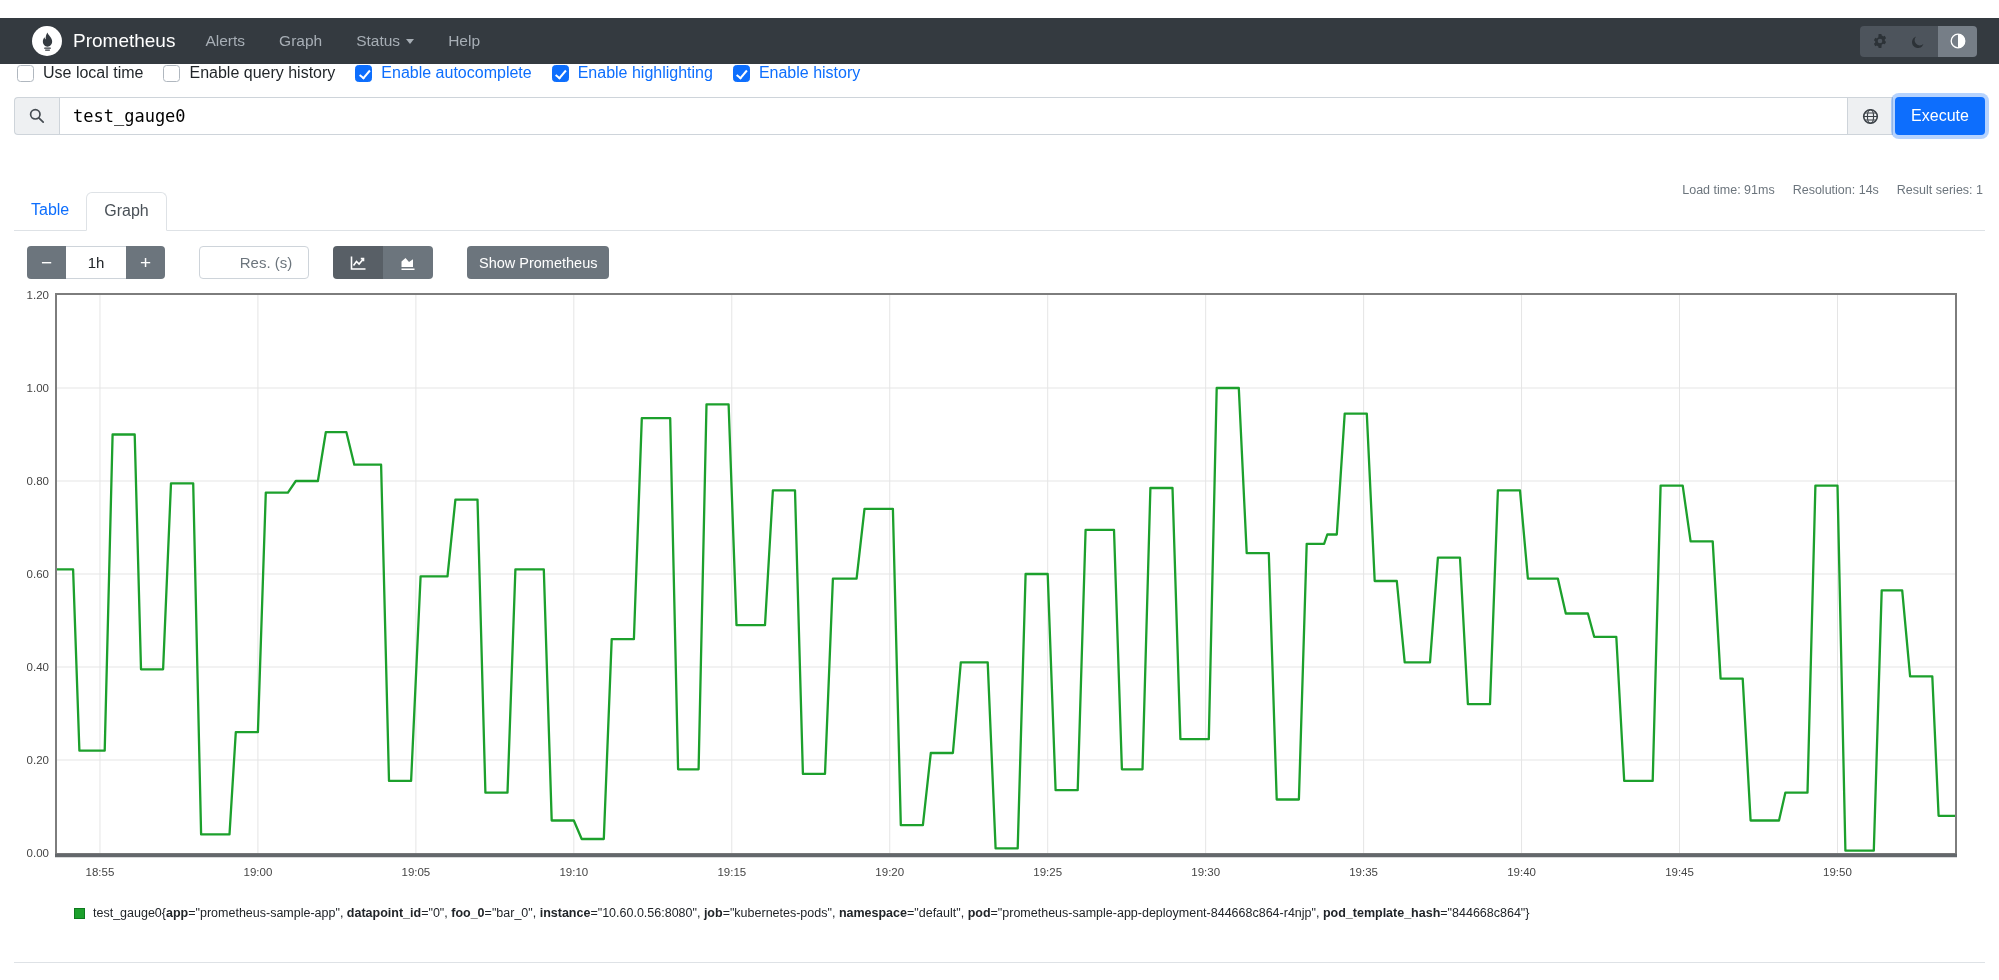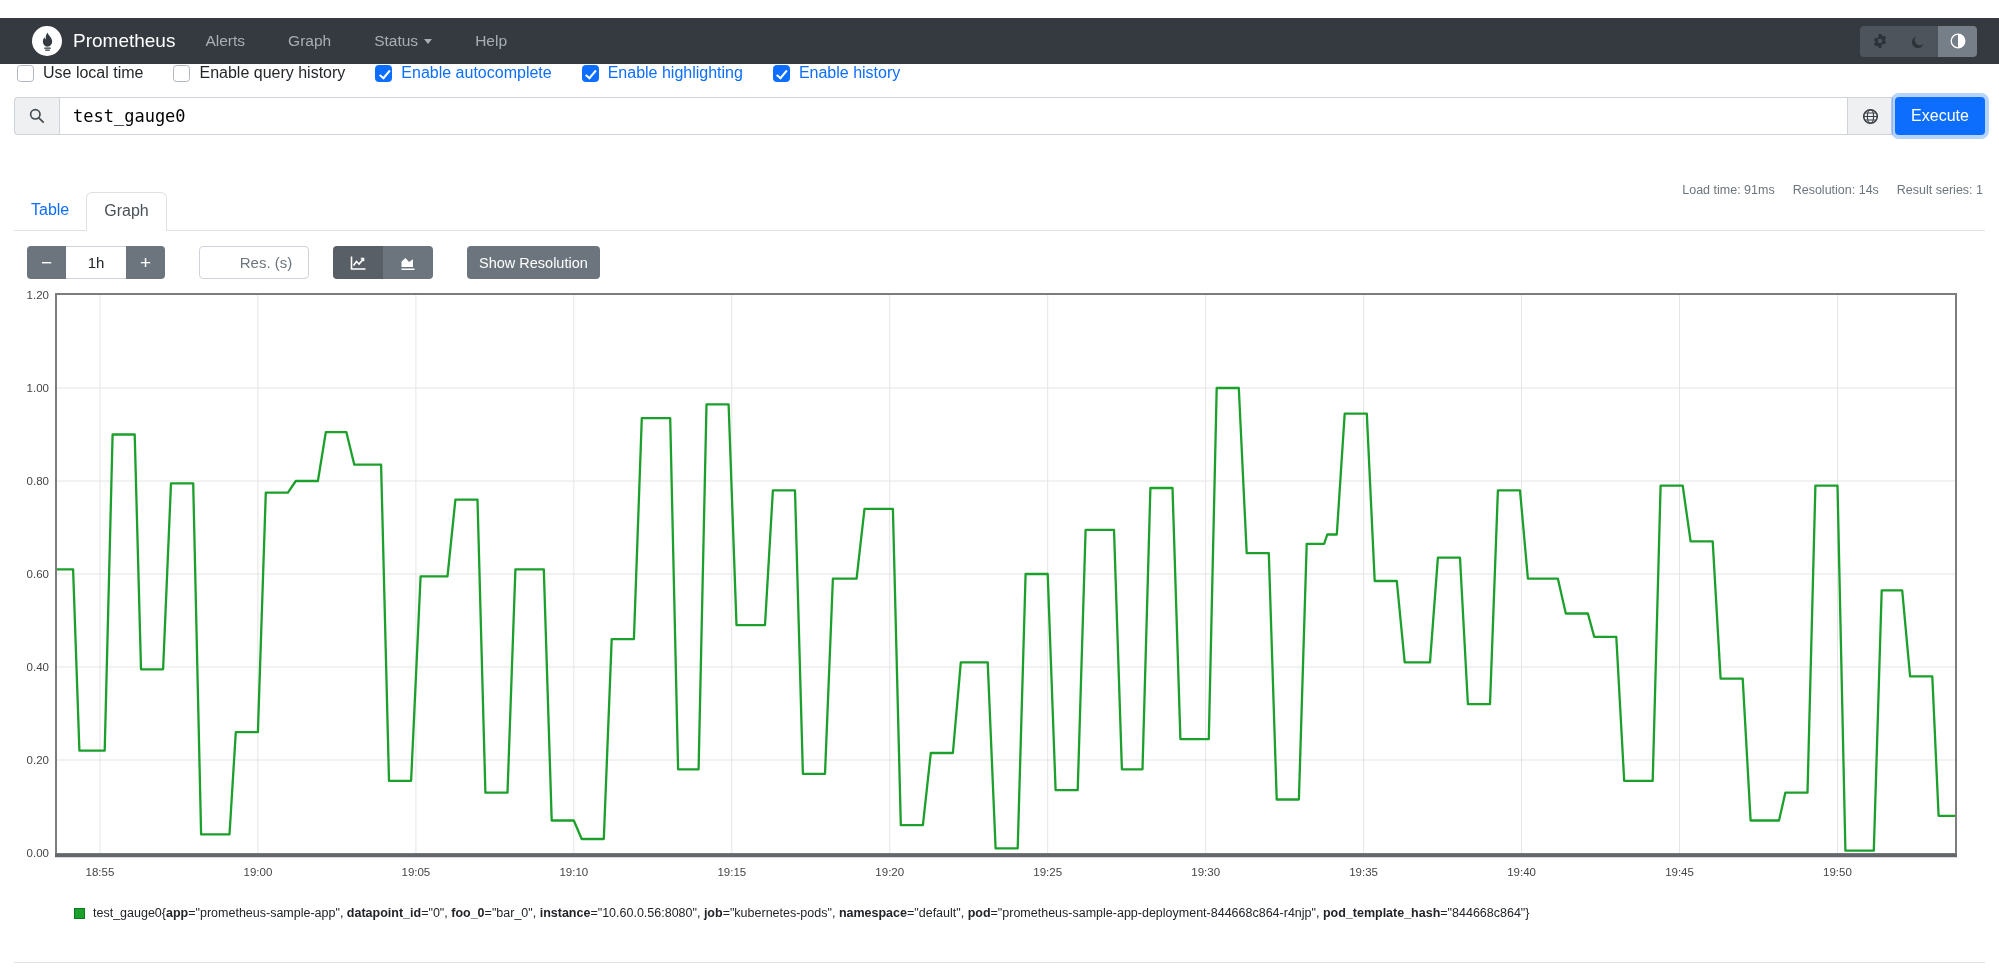--- a/index.html
+++ b/index.html
@@ -6,33 +6,33 @@
   html,body { width:1999px; height:980px; background:#fff; overflow:hidden;
               font-family:"Liberation Sans","DejaVu Sans",sans-serif; }
   body { position:relative; }
 
   
   .navbar { position:absolute; top:0; left:0; width:100%; height:46px; background:#343a40;
             display:flex; align-items:center; padding:0 22px 0 32px;margin-top:18px; }
   .logo-circle { width:30px; height:30px; border-radius:50%; background:#fff;
                  display:flex; align-items:center; justify-content:center; margin-right:11px; flex:none; cursor:pointer;}
   .brand { color:#fff; font-size:19px; margin-right:30px; cursor:pointer; }
-  .nav-links { display:flex; align-items:center; gap:43px; }
+  .nav-links { display:flex; align-items:center; gap:34px; }
   .nav-link { color:#a7aeb5; font-size:15.5px; cursor:pointer; display:flex; align-items:center; }
   .caret { display:inline-block; margin-left:6px; width:0; height:0;
            border-left:4.5px solid transparent; border-right:4.5px solid transparent;
            border-top:5px solid #a7aeb5; }
   .nav-spacer { flex:1; }
   .theme-group { display:flex; border-radius:4px; overflow:hidden; }
   .theme-btn { width:39px; height:31px; background:#4d545c; display:flex; align-items:center;
                justify-content:center; cursor:pointer; }
   .theme-btn.active { background:#767e87; }
 
   
-  .options { position:absolute; top:57px; left:17px; display:flex; align-items:center; gap:30px; height:32px; }
+  .options { position:absolute; top:57px; left:17px; display:flex; align-items:center; gap:20px; height:32px; }
   .opt { display:flex; align-items:center; gap:9px; font-size:16px; color:#1f2428; cursor:pointer; }
   .cb { width:17px; height:17px; border:1px solid #b0b7bf; border-radius:3.5px; background:#fff; position:relative; flex:none; }
   .cb.checked { background:#0d6efd; border-color:#0d6efd; }
   .cb.checked::after { content:""; position:absolute; left:5.5px; top:2px; width:4px; height:8.5px;
                        border:solid #fff; border-width:0 2px 2px 0; transform:rotate(40deg); }
   .opt.on .olbl { color:#0d6efd; }
 
   
   .query-row { position:absolute; top:97px; left:14px; right:14px; height:38px; display:flex; }
   .addon { background:#eef0f2; border:1px solid #ced4da; display:flex; align-items:center; justify-content:center; }
@@ -196,21 +196,21 @@
         <path d="M10.8 3.6h2.7v2.7" stroke="#fff" stroke-width="1.6" fill="none"></path>
       </svg>
     </button>
     <button class="ct-btn">
       <svg viewBox="0 0 16 16" width="16" height="16">
         <path d="M1.5 12V6.5L5.5 3l3.5 4 4-2.8V12z" fill="#fff"></path>
         <path d="M1.5 14.2h13" stroke="#fff" stroke-width="1.6"></path>
       </svg>
     </button>
   </div>
-  <button class="exemplars-btn">Show Resolution</button>
+  <button class="exemplars-btn">Show Prometheus</button>
 </div>
 
 <div class="chart-wrap">
     <svg width="1971" height="615" xmlns="http://www.w3.org/2000/svg">
       <rect x="43" y="12" width="1898" height="558" fill="#ffffff"></rect>
       <line x1="43" x2="1941" y1="477" y2="477" stroke="#e5e5e5" stroke-width="1"></line>
       <line x1="43" x2="1941" y1="384" y2="384" stroke="#e5e5e5" stroke-width="1"></line>
       <line x1="43" x2="1941" y1="291" y2="291" stroke="#e5e5e5" stroke-width="1"></line>
       <line x1="43" x2="1941" y1="197.99999999999994" y2="197.99999999999994" stroke="#e5e5e5" stroke-width="1"></line>
       <line x1="43" x2="1941" y1="105" y2="105" stroke="#e5e5e5" stroke-width="1"></line>

